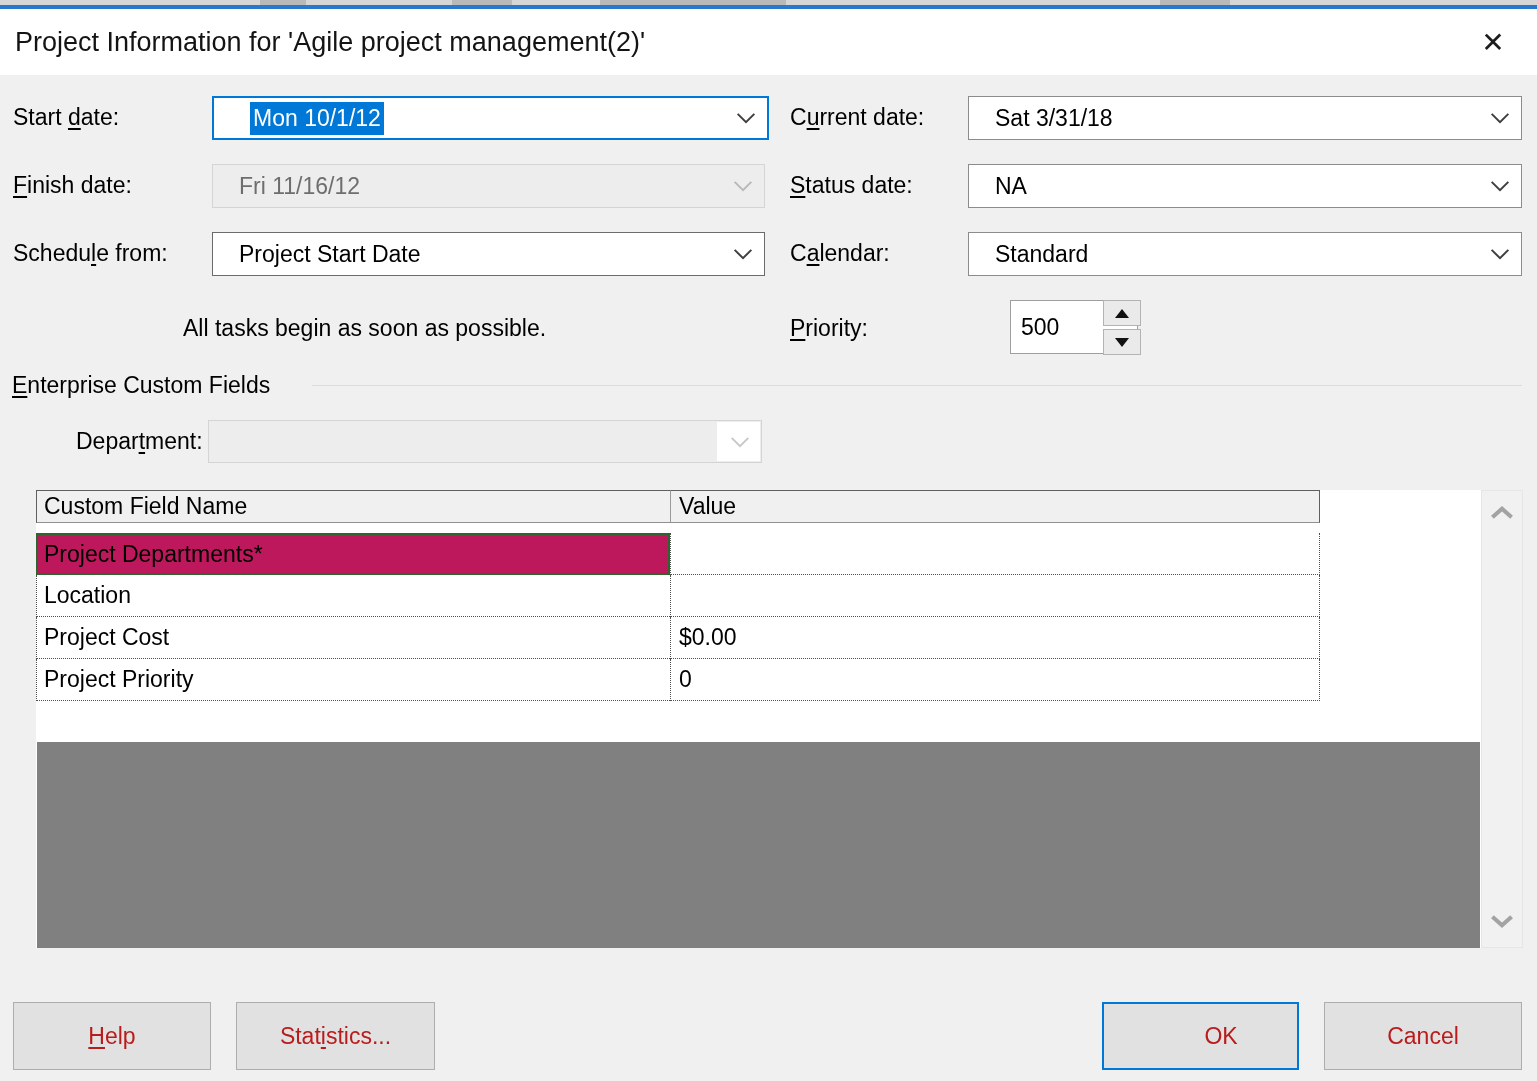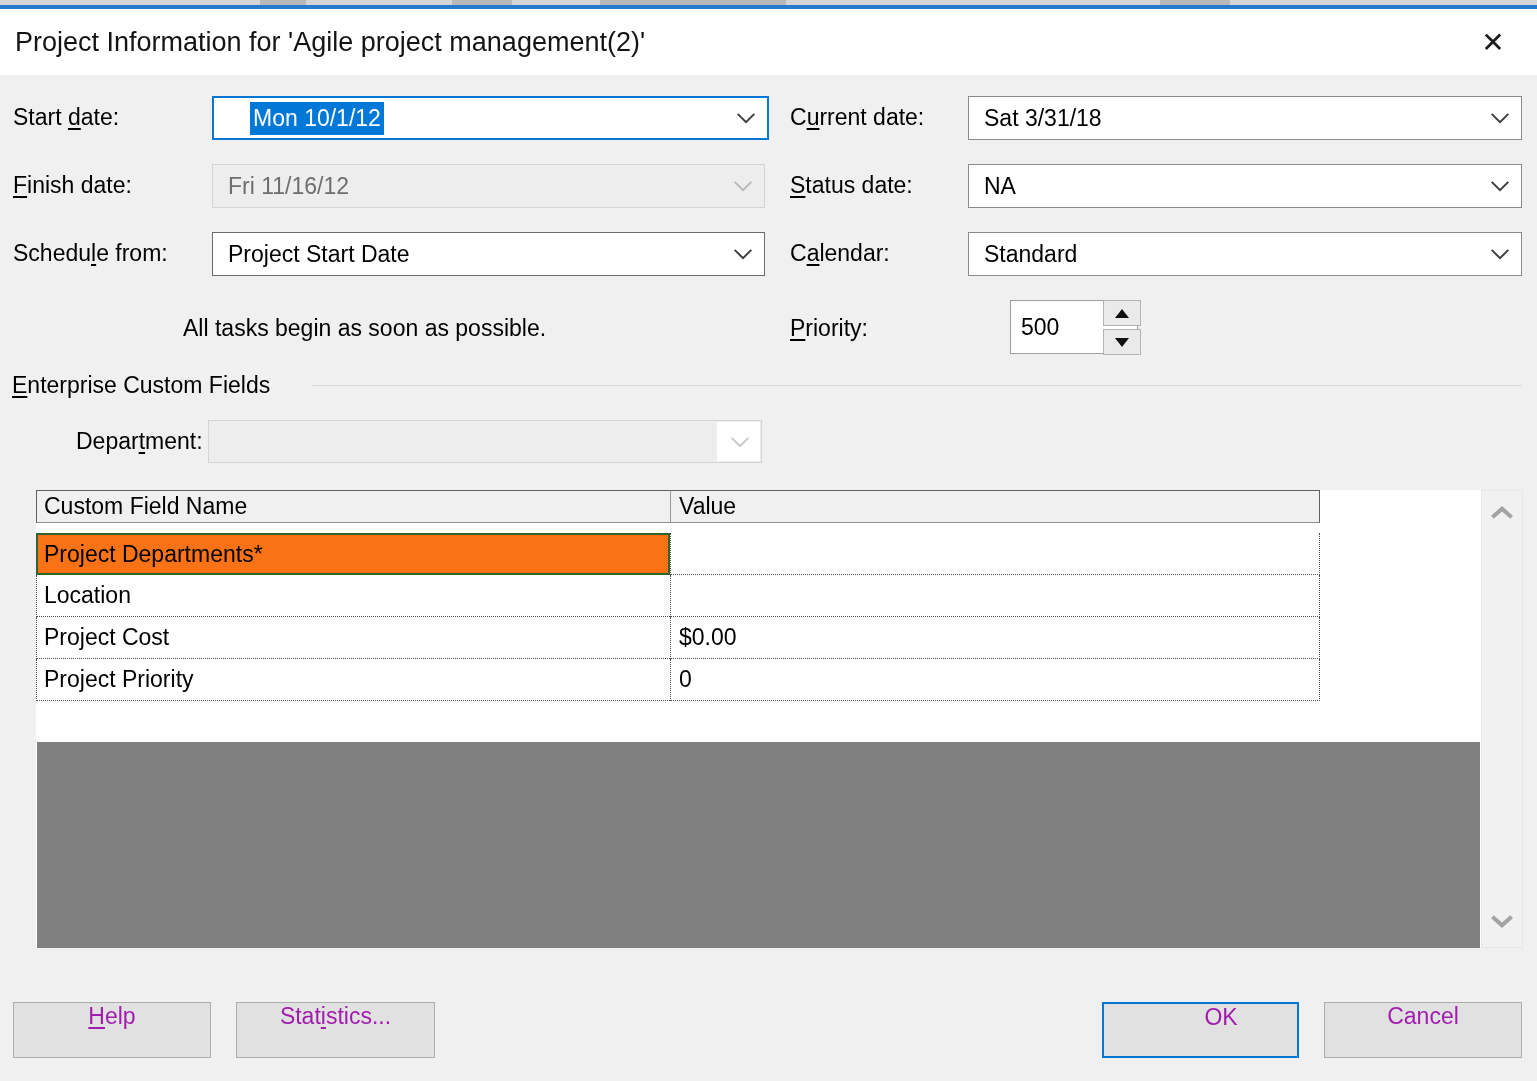--- a/index.html
+++ b/index.html
@@ -17,21 +17,21 @@
          font-size:27px;color:#141414;}
   .close-x{position:absolute;right:24px;top:0;height:66px;width:40px;display:flex;
            align-items:center;justify-content:center;font-size:28px;color:#1c1c1c;cursor:pointer;}
 
   
   .lbl{position:absolute;font-size:23px;color:#000;white-space:nowrap;}
   .lbl u{text-decoration:underline;text-underline-offset:3px;}
 
   
   .combo{position:absolute;background:#fff;border:1px solid #8c8c8c;box-sizing:border-box;
-         display:flex;align-items:center;font-size:23px;color:#000;padding-left:15px;}
+         display:flex;align-items:center;font-size:23px;color:#000;padding-left:26px;}
   .combo .chev{position:absolute;right:11px;top:50%;transform:translateY(-50%);display:flex;color:#3f3f3f;}
   .combo-focus{border:2px solid #0078d7;padding-left:6px;}
   .combo-dark{border:1px solid #6b6b6b;}
   .combo-disabled{background:#ededed;border:1px solid #d4d4d4;color:#6e6e6e;}
   .combo-disabled .chev{color:#b9b9b9;}
   .sel-text{background:#0078d7;color:#fff;padding:3px 3px;}
 
   
   .spin-input{position:absolute;left:968px;top:300px;width:128px;height:54px;box-sizing:border-box;
               border:1px solid #9f9f9f;background:#fff;font-size:23px;color:#000;padding:0 0 0 10px;
@@ -53,33 +53,33 @@
       display:flex;align-items:center;font-size:23px;color:#000;border-top:1px solid #5f5f5f;}
   .th-name{left:0;width:634px;border-left:1px solid #5f5f5f;border-bottom:1px solid #8f8f8f;padding-left:7px;}
   .th-value{left:634px;width:650px;border-left:1px solid #9a9a9a;border-right:1px solid #5f5f5f;
             border-bottom:1px solid #8f8f8f;padding-left:8px;}
   .trow{position:absolute;left:0;width:1284px;height:42px;}
   .cell{position:absolute;top:0;height:42px;box-sizing:border-box;display:flex;align-items:center;
         font-size:23px;color:#000;background:#fff;}
   .cell-name{left:0;width:634px;border-left:1px dotted #4d4d4d;border-bottom:1px dotted #4d4d4d;padding-left:7px;}
   .cell-value{left:634px;width:650px;border-left:1px dotted #4d4d4d;border-right:1px dotted #4d4d4d;
               border-bottom:1px dotted #4d4d4d;padding-left:8px;}
-  .cell-selected{background:#f97316;border:2px solid #2f6430;padding-left:6px;}
+  .cell-selected{background:#be185d;border:2px solid #2f6430;padding-left:6px;}
   .gray-block{position:absolute;left:1px;top:252px;width:1443px;height:206px;background:#808080;}
 
   
   .vscroll{position:absolute;left:1481px;top:490px;width:42px;height:458px;background:#f1f1f1;
            border:1px solid #e6e6e6;box-sizing:border-box;}
   .vs-arrow{position:absolute;left:0;width:40px;height:40px;display:flex;align-items:center;
             justify-content:center;color:#a3a3a3;cursor:pointer;}
 
   
-  .btn{position:absolute;top:1002px;height:56px;background:#e1e1e1;border:1px solid #adadad;
-       box-sizing:border-box;display:flex;align-items:flex-start;justify-content:center;
-       font-size:23px;color:#a21caf;cursor:pointer;}
+  .btn{position:absolute;top:1002px;height:68px;background:#e1e1e1;border:1px solid #adadad;
+       box-sizing:border-box;display:flex;align-items:center;justify-content:center;
+       font-size:23px;color:#b91c1c;cursor:pointer;}
   .btn u{text-decoration:underline;text-underline-offset:3px;}
   .btn-default{border:2px solid #0078d7;}
 </style>
 </head>
 <body>
 
 <div class="stage">
 
   <div class="app-strip">
     <div class="frag" style="left:260px;width:46px;"></div>

